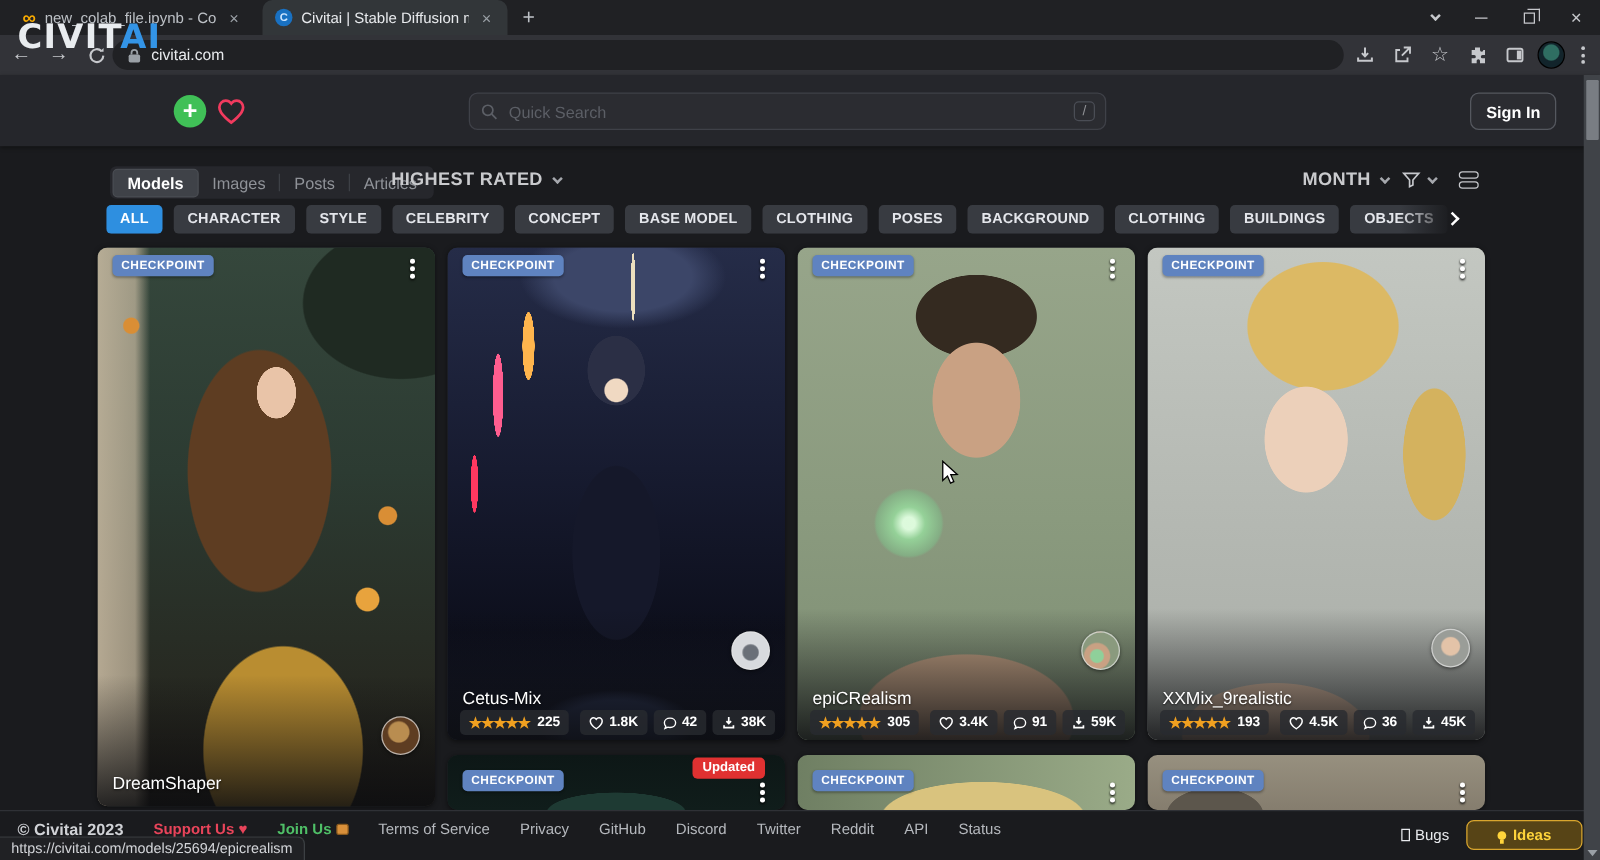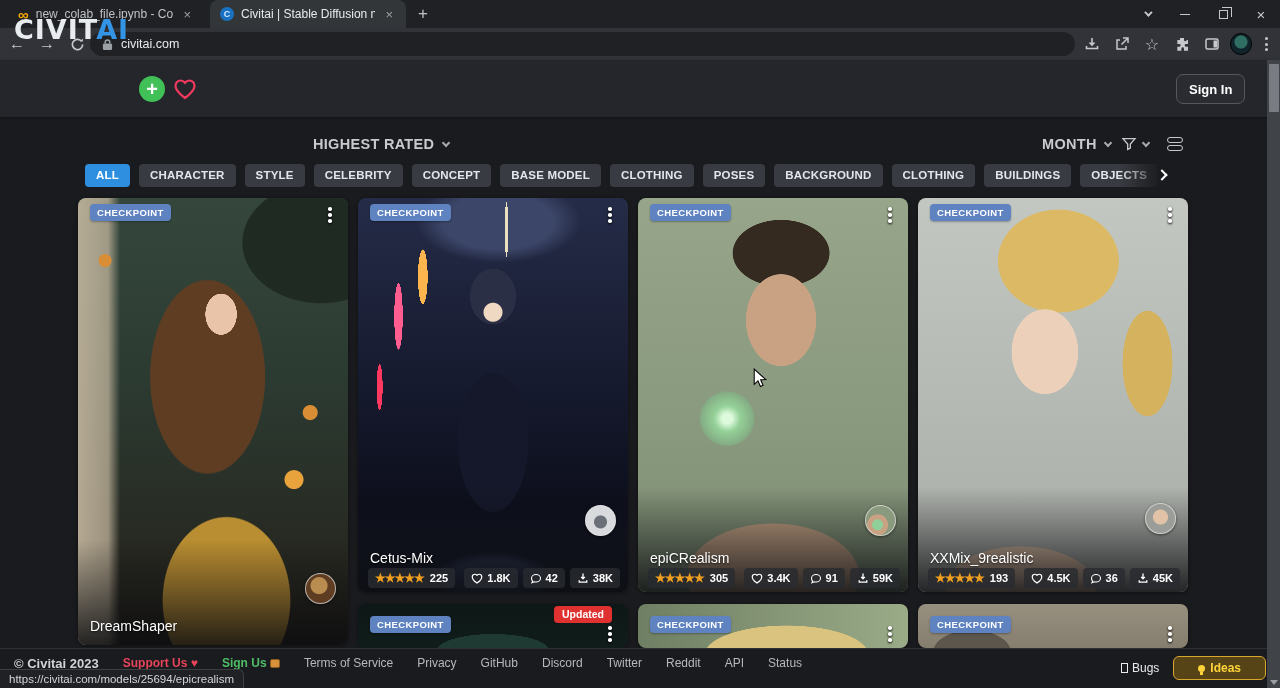--- a/index.html
+++ b/index.html
@@ -234,22 +234,38 @@
   <div class="site-header"></div>
   <div class="logo">
     <span class="lg-a">CIVIT</span><span class="lg-b">AI</span>
   </div>
   <div class="plus-btn">+</div>
   <div class="heart-btn">
     <svg width="24" height="22" viewBox="0 0 24 22">
         <path d="M12 20C12 20 2.5 13.5 2.5 7.8 2.5 4.9 4.8 2.5 7.6 2.5 9.3 2.5 10.9 3.4 12 4.8 13.1 3.4 14.7 2.5 16.4 2.5 19.2 2.5 21.5 4.9 21.5 7.8 21.5 13.5 12 20 12 20Z" fill="none" stroke="#f23a5e" stroke-width="2.2"></path>
       </svg>
   </div>
+  <div class="search-box">
+    <svg width="15" height="15" viewBox="0 0 24 24">
+        <circle cx="10" cy="10" r="6.5" fill="none" stroke="#5c5f66" stroke-width="2.2"></circle>
+        <line x1="15" y1="15" x2="21" y2="21" stroke="#5c5f66" stroke-width="2.2"></line>
+      </svg>
+    <input type="text" placeholder="Quick Search" style="">
+    <span class="slash-key">/</span>
+  </div>
   <div class="signin-btn">Sign In</div>
 
+  <div class="seg-group">
+    <div class="seg active">Models</div>
+    <div class="seg">Images</div>
+    <div class="seg-div"></div>
+    <div class="seg">Posts</div>
+    <div class="seg-div"></div>
+    <div class="seg">Articles</div>
+  </div>
   <div class="sort-label">
     <span>HIGHEST RATED</span>
       <span class="dd-chev"></span>
   </div>
   <div class="right-controls">
     <div class="period-label">
       <span>MONTH</span>
         <span class="dd-chev"></span>
     </div>
     <div style="display:flex;align-items:center;gap:6px;">
@@ -442,21 +458,21 @@
     <div class="card-menu" style="top:22px;">
         <i></i>
         <i></i>
         <i></i>
       </div>
   </div>
 
   <div class="footer">
     <span class="f-copy">© Civitai 2023</span>
     <span class="f-link f-support"><span>Support Us</span> <span class="f-heart">♥</span></span>
-    <span class="f-link f-join"><span>Sign Us</span> <span class="f-emoji"></span></span>
+    <span class="f-link f-join"><span>Join Us</span> <span class="f-emoji"></span></span>
     <span class="f-link">Terms of Service</span>
     <span class="f-link">Privacy</span>
     <span class="f-link">GitHub</span>
     <span class="f-link">Discord</span>
     <span class="f-link">Twitter</span>
     <span class="f-link">Reddit</span>
     <span class="f-link">API</span>
     <span class="f-link">Status</span>
     <span class="f-right">
       <span class="f-bugs">

